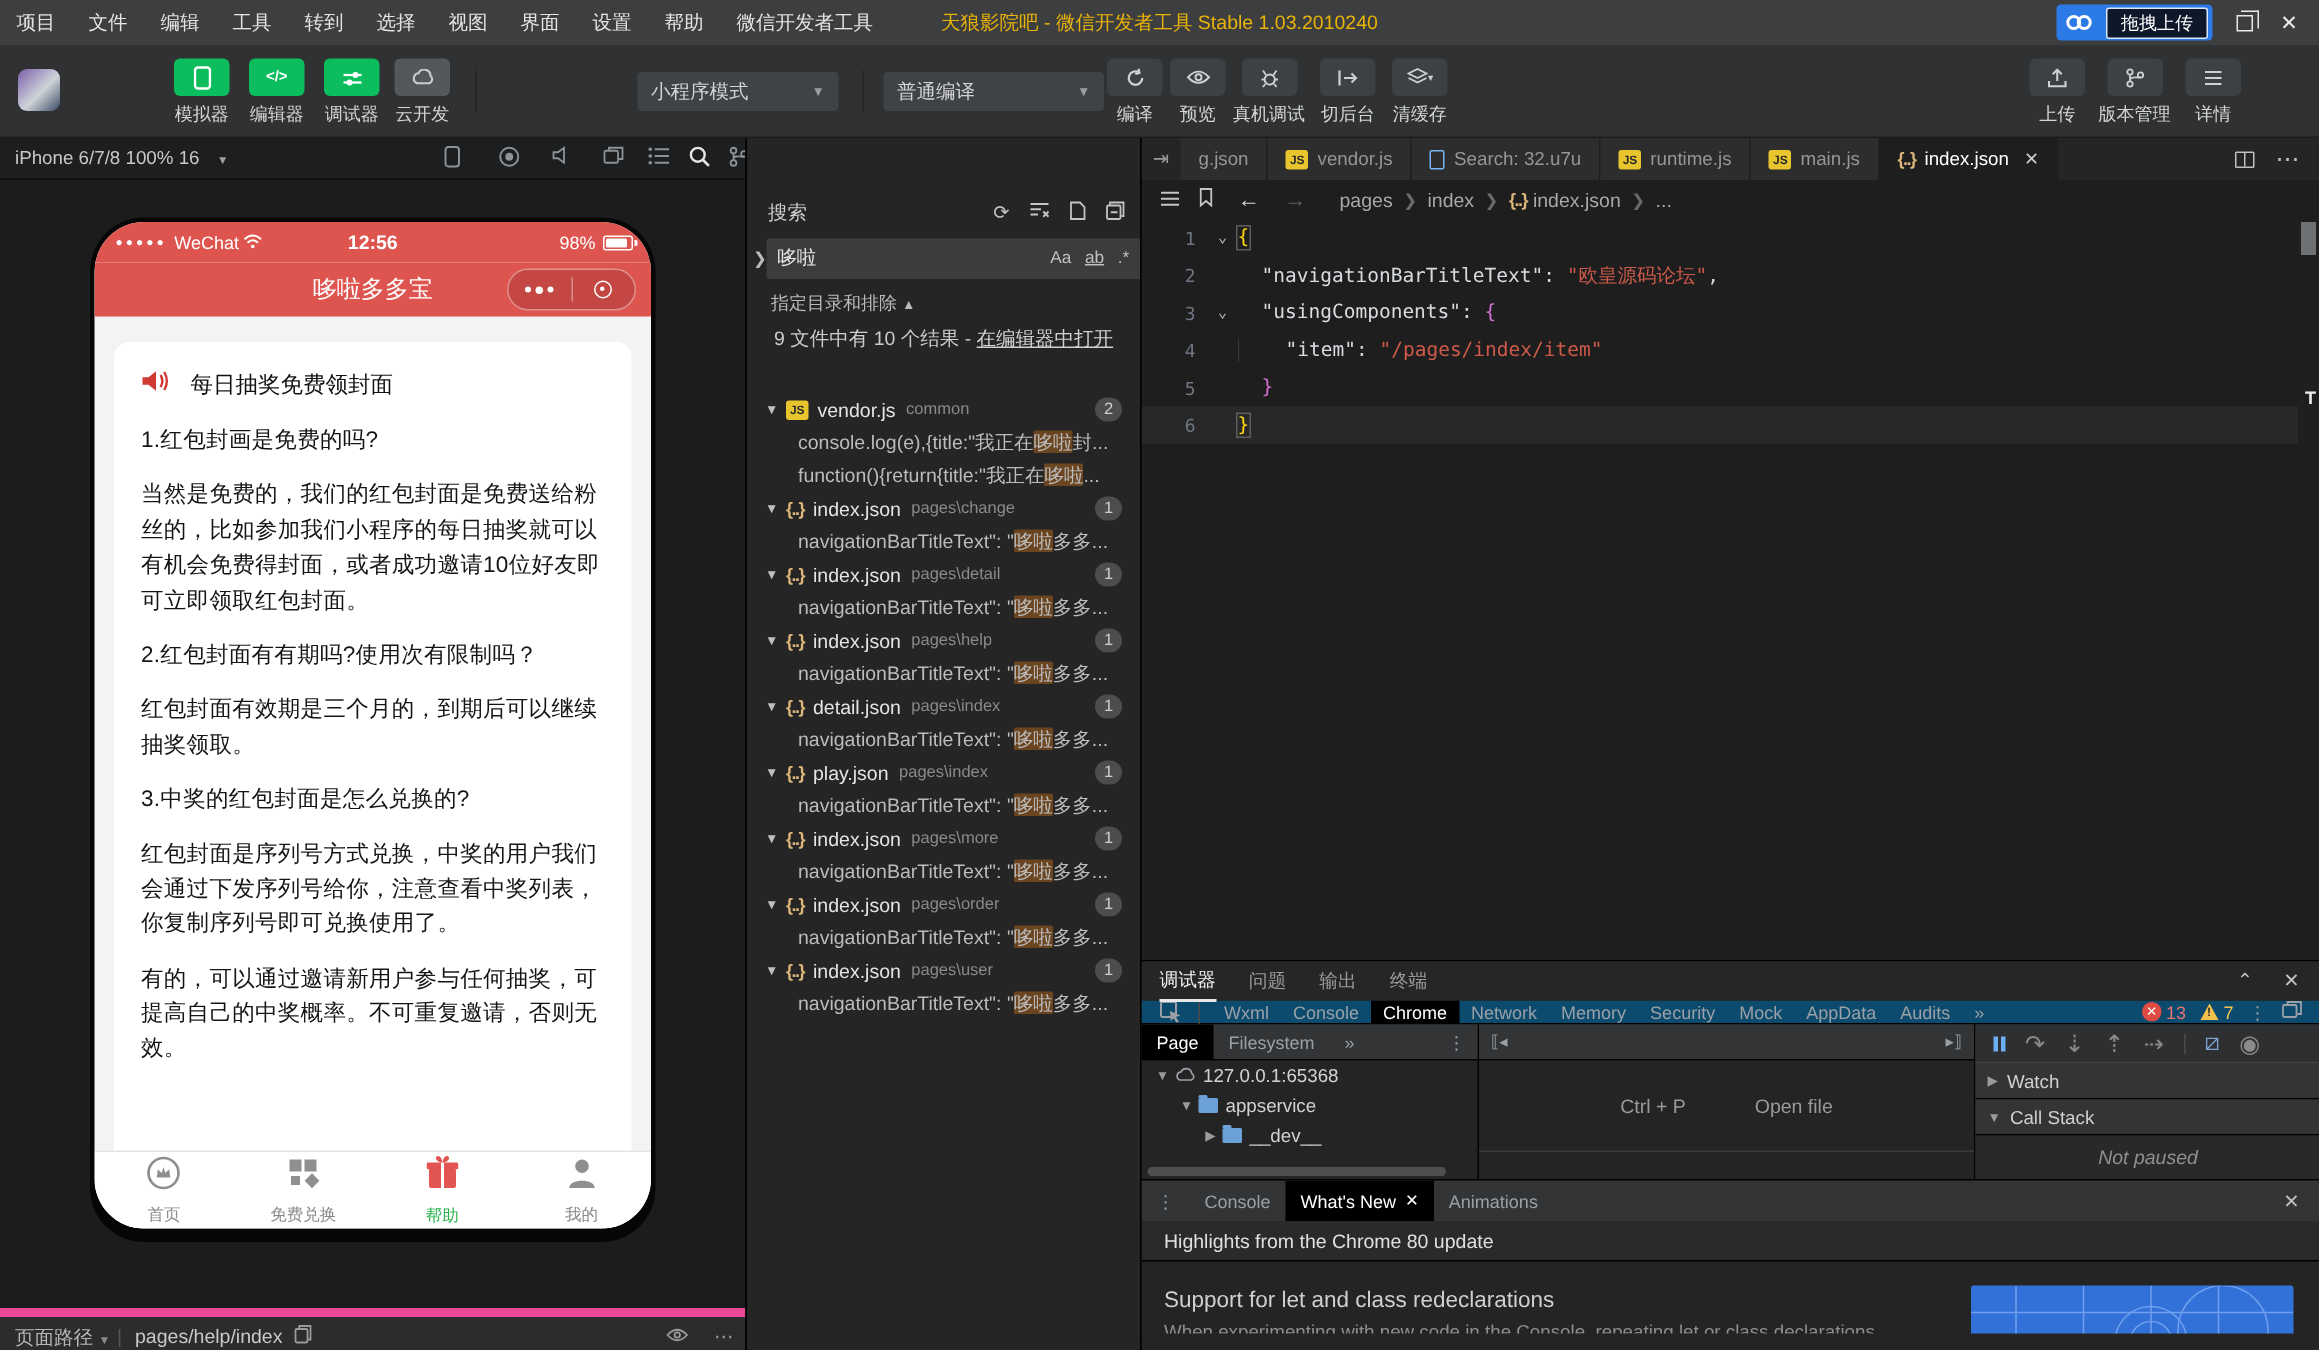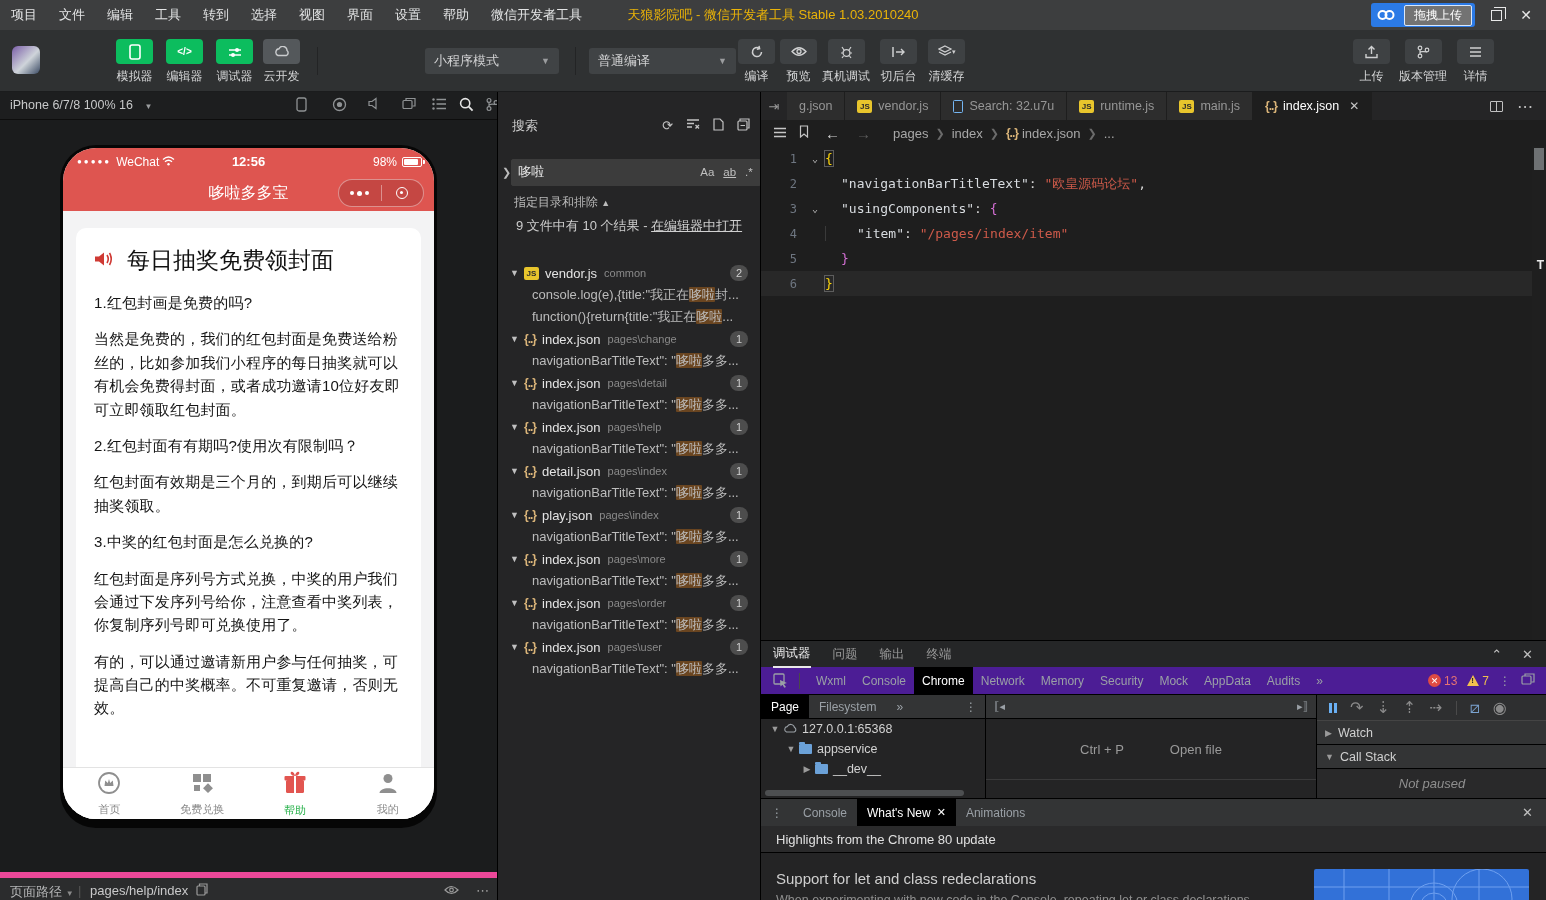--- a/index.html
+++ b/index.html
@@ -6,21 +6,21 @@
   body { background:#101010; font-family:"Liberation Sans","DejaVu Sans",sans-serif; }
   .app { position:relative; width:1546px; height:900px; background:#1e1e1e; overflow:hidden; }
 
   
   .titlebar { position:absolute; left:0; top:0; width:1546px; height:30px; background:#3d3e3f; display:flex; align-items:center; z-index:30; }
   .mi { color:#e3e4e5; font-size:13px; padding:0 11px; cursor:default; }
   .tb-title { position:absolute; left:50%; transform:translateX(-50%); color:#eab308; font-size:13px; white-space:nowrap; }
   .tb-right { position:absolute; right:12px; display:flex; align-items:center; gap:16px; }
   .drag-pill { display:flex; align-items:center; height:24px; background:#2b7ae6; border-radius:3px; overflow:hidden; }
   .drag-logo { width:30px; height:24px; display:flex; align-items:center; justify-content:center; }
-  .drag-label { background:#737373; border:1px solid #d9e8fc; color:#fff; font-size:12px; padding:1px 9px; margin:2px 3px; border-radius:2px; white-space:nowrap;font-family:Liberation Serif, serif; }
+  .drag-label { background:#0f172a; border:1px solid #d9e8fc; color:#fff; font-size:12px; padding:1px 9px; margin:2px 3px; border-radius:2px; white-space:nowrap;font-family:Liberation Serif, serif; }
   .win-ico { color:#e8e8e8; font-size:14px; width:16px; text-align:center; }
   .restore-box { width:11px; height:11px; border:1px solid #e8e8e8; position:relative; }
   .restore-box::before { content:""; position:absolute; left:2px; top:-4px; width:11px; height:11px; border:1px solid #e8e8e8; border-left:none; border-bottom:none; }
 
   
   .toolbar { position:absolute; left:0; top:30px; width:1546px; height:62px; background:#2f3132; border-bottom:1px solid #1b1c1d; z-index:25; }
   .avatar { position:absolute; left:12px; top:16px; width:28px; height:28px; border-radius:6px; background:linear-gradient(135deg,#7a5ea8 0%,#cfd4da 55%,#3a4a63 100%); }
   .tbtn { position:absolute; top:9px; display:flex; flex-direction:column; align-items:center; gap:4px; cursor:pointer; }
   .tbtn .box { width:37px; height:25px; border-radius:4px; display:flex; align-items:center; justify-content:center; color:#fff; }
   .box.green { background:#0cbd5e; }
@@ -53,31 +53,31 @@
   .capsule { position:absolute; right:10px; top:4px; width:86px; height:28px; border:1px solid rgba(255,255,255,.4); background:rgba(110,25,25,.22); border-radius:15px; display:flex; align-items:center; }
   .cap-dots { flex:1; display:flex; justify-content:center; gap:3px; }
   .cap-dots i { width:4px; height:4px; border-radius:50%; background:#fff; }
   .cap-dots i:nth-child(2){ width:5px; height:5px; }
   .cap-sep { width:1px; height:16px; background:rgba(255,255,255,.4); }
   .cap-circle { flex:1; display:flex; justify-content:center; }
   .cap-circle i { width:12px; height:12px; border:1.5px solid #fff; border-radius:50%; position:relative; }
   .cap-circle i::after { content:""; position:absolute; left:3px; top:3px; width:3px; height:3px; background:#fff; border-radius:50%; }
   .pcontent { flex:1; position:relative; overflow:hidden; }
   .faq-card { position:absolute; left:13px; right:13px; top:17px; bottom:-10px; background:#fff; border-radius:10px; padding:17px 18px; }
-  .faq-title { display:flex; align-items:center; gap:13px; font-size:23px; color:#111; margin-bottom:15px; }
+  .faq-title { display:flex; align-items:center; gap:13px; font-size:15px; color:#111; margin-bottom:15px; }
   .faq-card p { font-size:15px; line-height:1.56; color:#151515; margin-bottom:13px; letter-spacing:.2px; }
   .ptabbar { position:absolute; left:0; right:0; bottom:0; height:52px; background:#fff; border-top:1px solid #e3e3e3; display:flex; }
   .ptab { flex:1; display:flex; flex-direction:column; align-items:center; justify-content:center; gap:3px; color:#8f8f8f; cursor:pointer; }
   .ptab .plbl { font-size:11px; color:#8a8a8a; }
   .ptab.active .plbl { color:#28b24b; }
   .ptab.active .gift { color:#e25550; }
 
   
   .midcol { position:absolute; left:497px; top:92px; width:263px; height:808px; background:#252526; border-left:1px solid #000; }
-  .s-title-row { position:absolute; left:14px; right:10px; top:24px; height:20px; display:flex; align-items:center; color:#cfcfcf; font-size:13px; }
+  .s-title-row { position:absolute; left:14px; right:10px; top:40px; height:20px; display:flex; align-items:center; color:#cfcfcf; font-size:13px; }
   .s-icons { margin-left:auto; display:flex; gap:13px; color:#c4c4c4; font-size:13px; }
   .s-input-row { position:absolute; left:4px; right:12px; top:66px; height:28px; display:flex; align-items:center; }
   .s-twisty { color:#bcbcbc; font-size:11px; width:16px; text-align:center; cursor:pointer; }
   .s-input-box { flex:1; height:27px; background:#3c3c3c; border:1px solid #3c3c3c; border-radius:2px; display:flex; align-items:center; padding:0 4px 0 6px; }
   .s-input { flex:1; min-width:0; background:transparent; border:none; outline:none; color:#e6e6e6; font-size:13px; font-family:inherit; }
   .s-opt { color:#c0c0c0; font-size:11.5px; padding:1px 3px; margin-left:3px; cursor:pointer; }
   .s-opt.u { text-decoration:underline; }
   .s-dir { position:absolute; left:16px; top:102px; color:#bbb; font-size:12px; cursor:pointer; }
   .s-summary { position:absolute; left:18px; right:14px; top:124px; color:#cccccc; font-size:13px; line-height:1.55; }
   .s-link { text-decoration:underline; color:#d0d0d0; cursor:pointer; }
@@ -122,21 +122,21 @@
   .ruler { position:absolute; right:0; top:54px; width:14px; height:494px; background:#1f1f1f; }
   .ruler-thumb { position:absolute; right:2px; top:2px; width:10px; height:22px; background:#6e7173; }
   .ruler-mark { position:absolute; right:2px; top:112px; color:#ececec; font-weight:bold; font-size:12px; font-family:"Liberation Sans",sans-serif; }
 
   
   .dbg { position:absolute; left:0; top:548px; width:786px; height:260px; background:#242425; border-top:1px solid #000; }
   .dbg-tabs { position:relative; height:26px; background:#252627; display:flex; align-items:center; }
   .dbg-tab { color:#9a9a9a; font-size:12.5px; margin-left:22px; padding:4px 0; cursor:pointer; }
   .dbg-tab.active { color:#f0f0f0; border-bottom:2px solid #e8e8e8; }
   .dbg-tabs-right { position:absolute; right:14px; display:flex; gap:20px; color:#c0c0c0; font-size:13px; }
-  .dt-bar { height:28px; background:#4c1d95; border-bottom:1px solid #000; display:flex; align-items:center; font-size:12px; color:#9aa0a6; }
+  .dt-bar { height:16px; background:#0c4a6e; border-bottom:1px solid #000; display:flex; align-items:center; font-size:12px; color:#9aa0a6; }
   .dt-inspect { margin:0 10px 0 10px; width:18px; display:flex; justify-content:center; cursor:pointer; }
   .dt-sep { width:1px; height:16px; background:#4a4a4a; margin-right:8px; }
   .dt-tab { padding:0 8px; height:100%; display:flex; align-items:center; cursor:pointer; white-space:nowrap; }
   .dt-tab.active { background:#000; color:#fff; }
   .dt-right { margin-left:auto; display:flex; align-items:center; gap:10px; padding-right:12px; }
   .errb { display:flex; align-items:center; gap:3px; color:#e57373; }
   .errdot { width:13px; height:13px; border-radius:50%; background:#df4b43; color:#fff; font-size:9px; display:flex; align-items:center; justify-content:center; font-weight:bold; }
   .warnb { display:flex; align-items:center; gap:3px; color:#f0c14e; }
   .warntri { width:0; height:0; border-left:6px solid transparent; border-right:6px solid transparent; border-bottom:11px solid #f2c14e; position:relative; }
   .warntri::after { content:"!"; position:absolute; left:-2px; top:1px; color:#2b2b2b; font-size:8px; font-weight:bold; }

